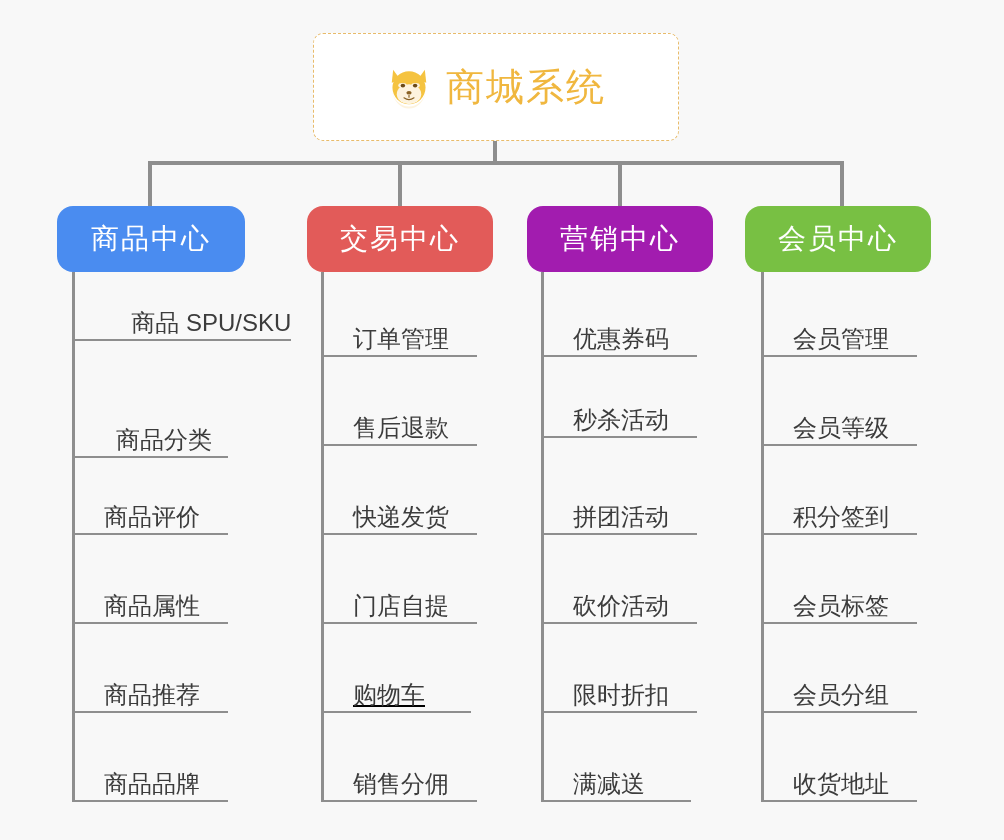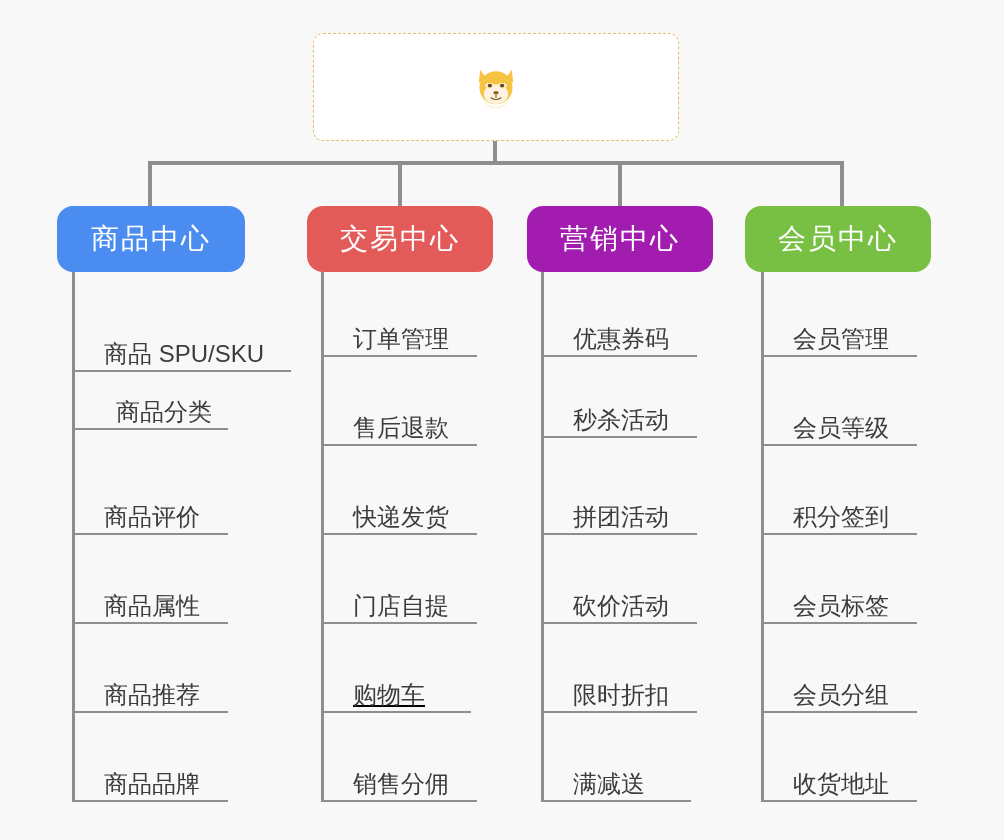--- a/index.html
+++ b/index.html
@@ -116,20 +116,21 @@
       <path d="M9 36 a23 23 0 0 0 46 0 a23 26 0 0 1 -46 0 Z" fill="#fdf3de"></path>
       <ellipse cx="32" cy="42" rx="17" ry="14" fill="#fdf3de"></ellipse>
       <ellipse cx="23" cy="30" rx="6" ry="3.4" fill="#fdf3de"></ellipse>
       <ellipse cx="41" cy="30" rx="6" ry="3.4" fill="#fdf3de"></ellipse>
       <ellipse cx="23.5" cy="30" rx="3.1" ry="2.6" fill="#6b4a17"></ellipse>
       <ellipse cx="40.5" cy="30" rx="3.1" ry="2.6" fill="#6b4a17"></ellipse>
       <ellipse cx="32" cy="40" rx="3.6" ry="2.6" fill="#8a6224"></ellipse>
       <path d="M32 43 L32 47" stroke="#8a6224" stroke-width="1.6" fill="none"></path>
       <path d="M25 47 q7 5 14 0" stroke="#8a6224" stroke-width="1.6" fill="none" stroke-linecap="round"></path>
     </svg>
+    <span class="root-title">商城系统</span>
   </div>
 
   <div class="conn conn-v stem-root"></div>
   <div class="conn conn-h spine"></div>
   <div id="drops">
       <div class="conn conn-v drop" style="left: 148px;"></div>
       <div class="conn conn-v drop" style="left: 398px;"></div>
       <div class="conn conn-v drop" style="left: 618px;"></div>
       <div class="conn conn-v drop" style="left: 840px;"></div>
     </div>
@@ -144,24 +145,24 @@
       <div class="header-box" style="left: 527px; width: 186px; background: #a21caf;">
         <span>营销中心</span>
       </div>
       <div class="header-box" style="left: 745px; width: 186px; background: rgb(120, 192, 67);">
         <span>会员中心</span>
       </div>
     </div>
   <div id="branches">
       <div class="branch" style="left: 72px;">
         <div class="trunk" style="height: 530px;"></div>
-        <div class="item" style="top: 54px; width: 219.36px;">
+        <div class="item" style="top: 23px; width: 219.36px; justify-content: flex-end;">
           <span class="item-label">商品 SPU/SKU</span>
         </div>
-        <div class="item" style="top: 112px; width: 156px; padding-left: 44px;">
+        <div class="item" style="top: 140px; width: 156px; padding-left: 44px;">
           <span class="item-label">商品分类</span>
         </div>
         <div class="item" style="top: 217px; width: 156px;">
           <span class="item-label">商品评价</span>
         </div>
         <div class="item" style="top: 306px; width: 156px;">
           <span class="item-label">商品属性</span>
         </div>
         <div class="item" style="top: 395px; width: 156px;">
           <span class="item-label">商品推荐</span>

